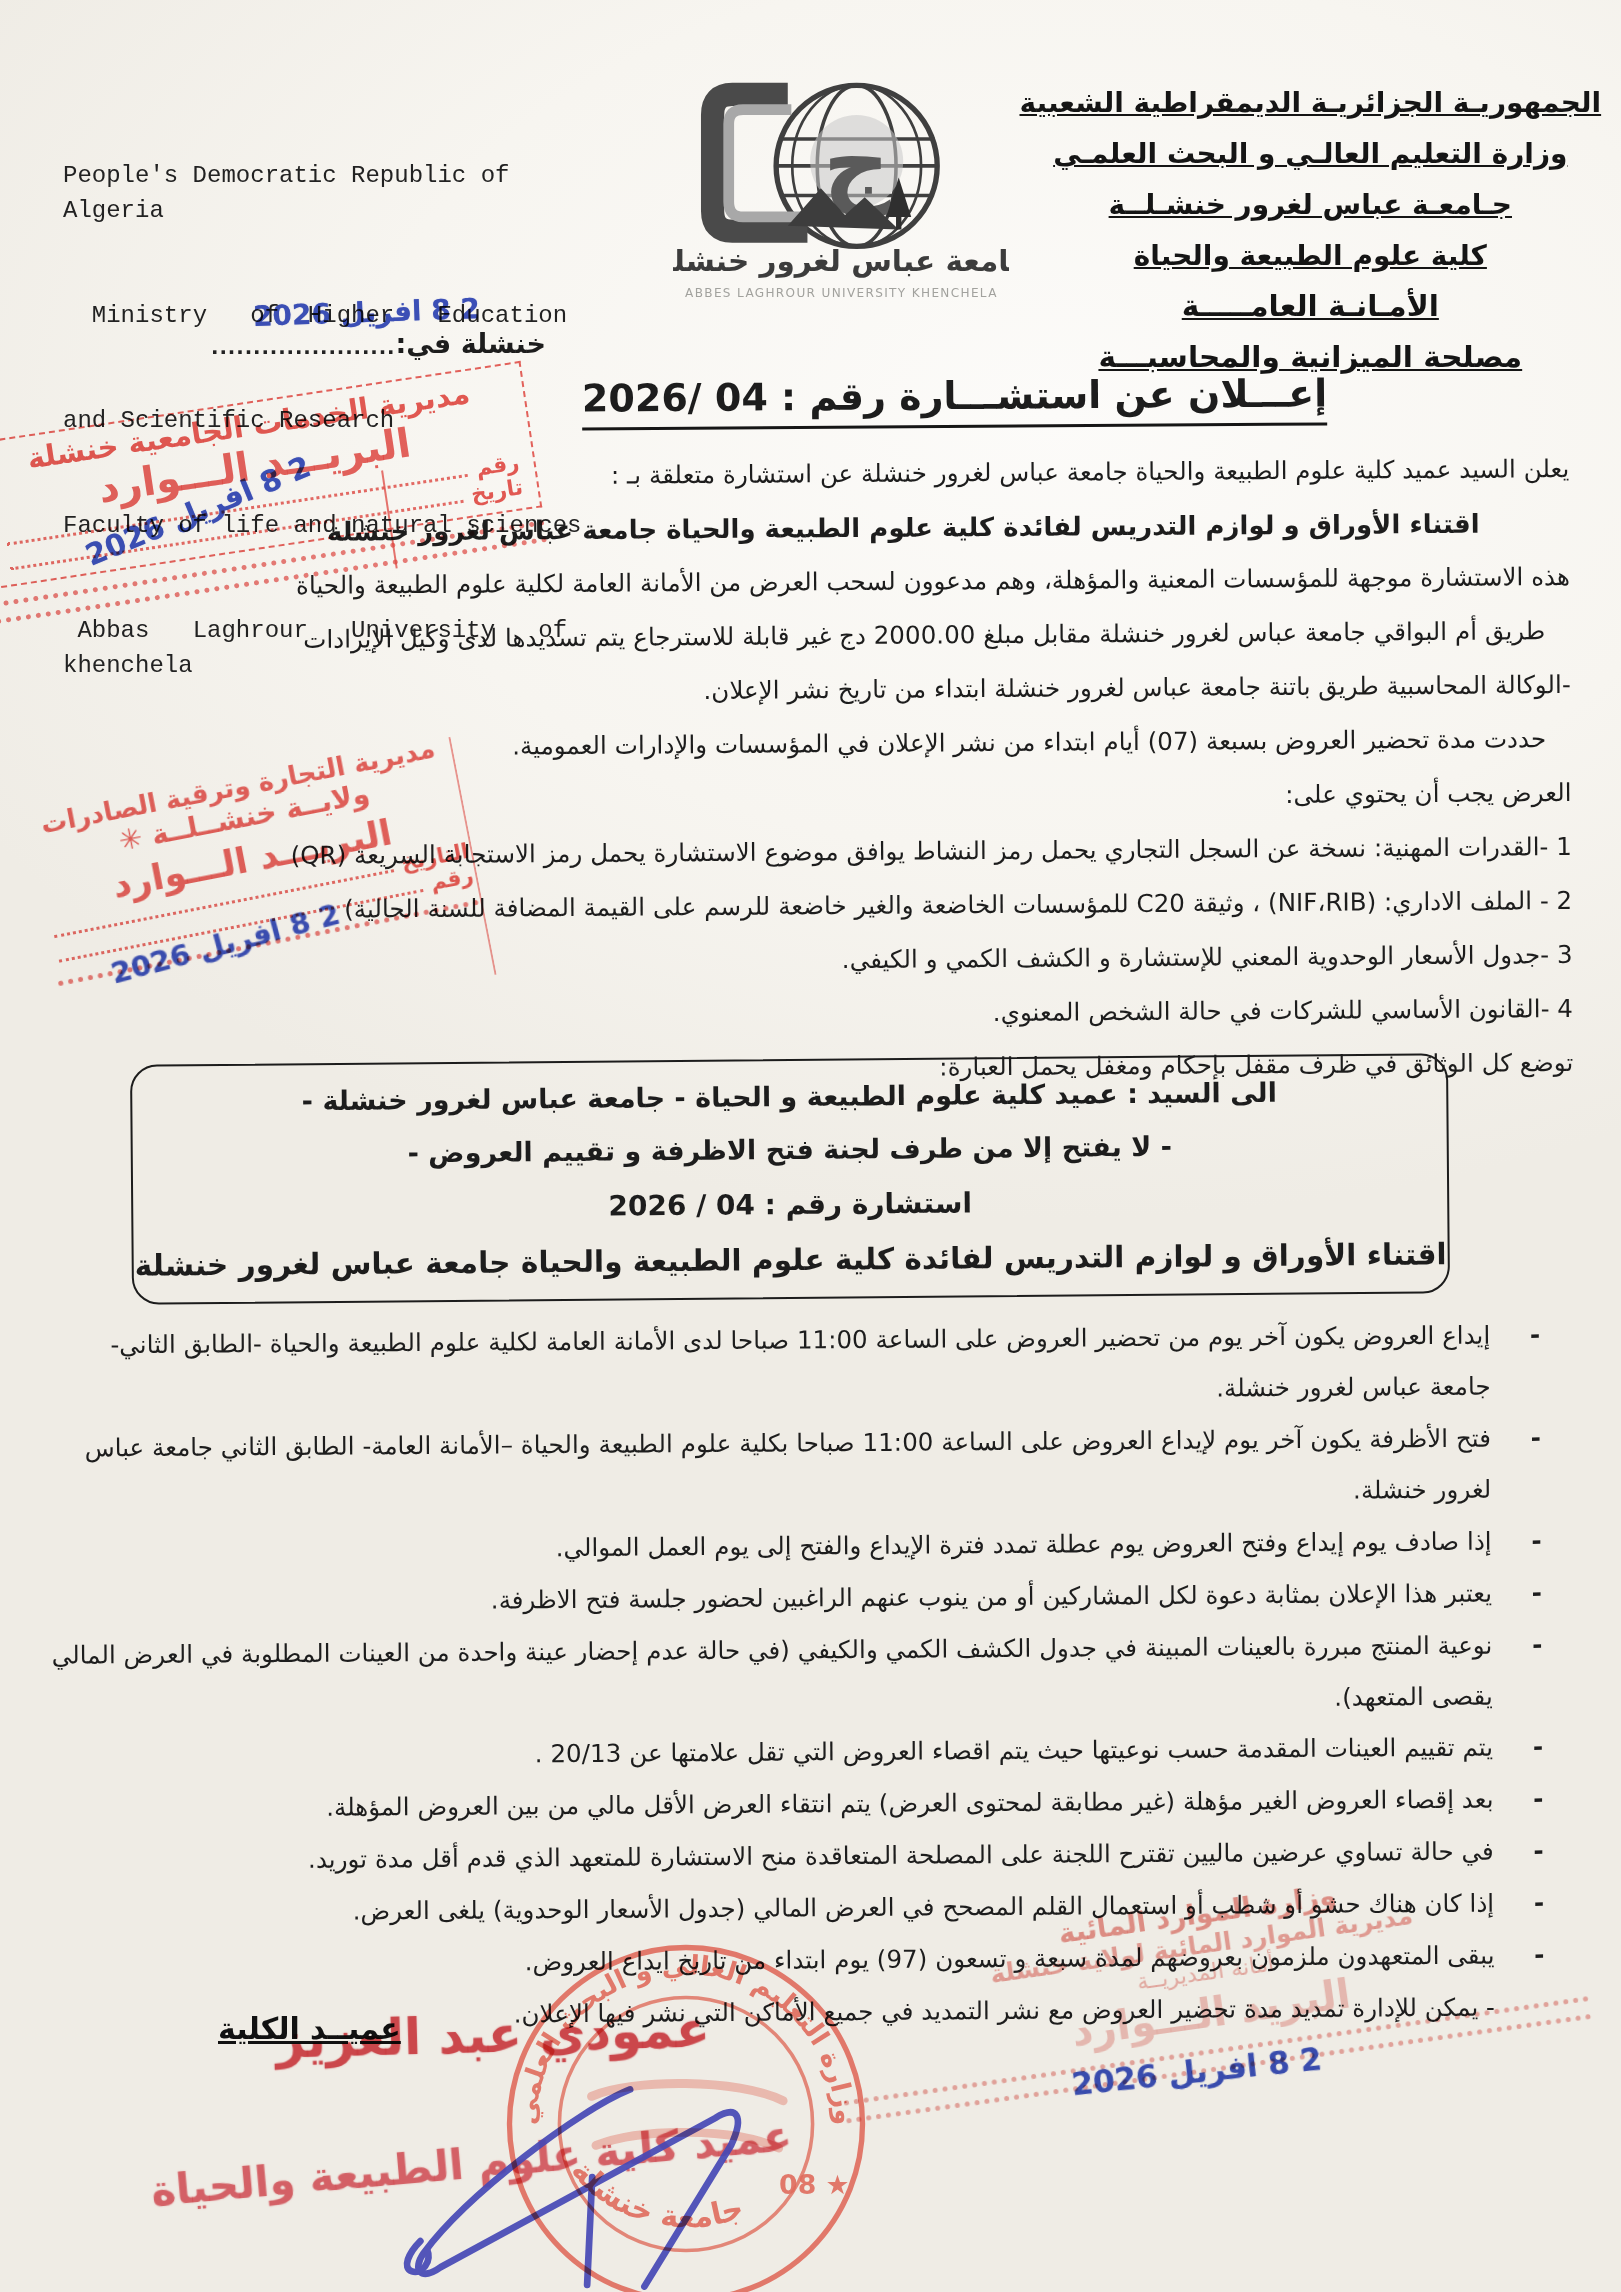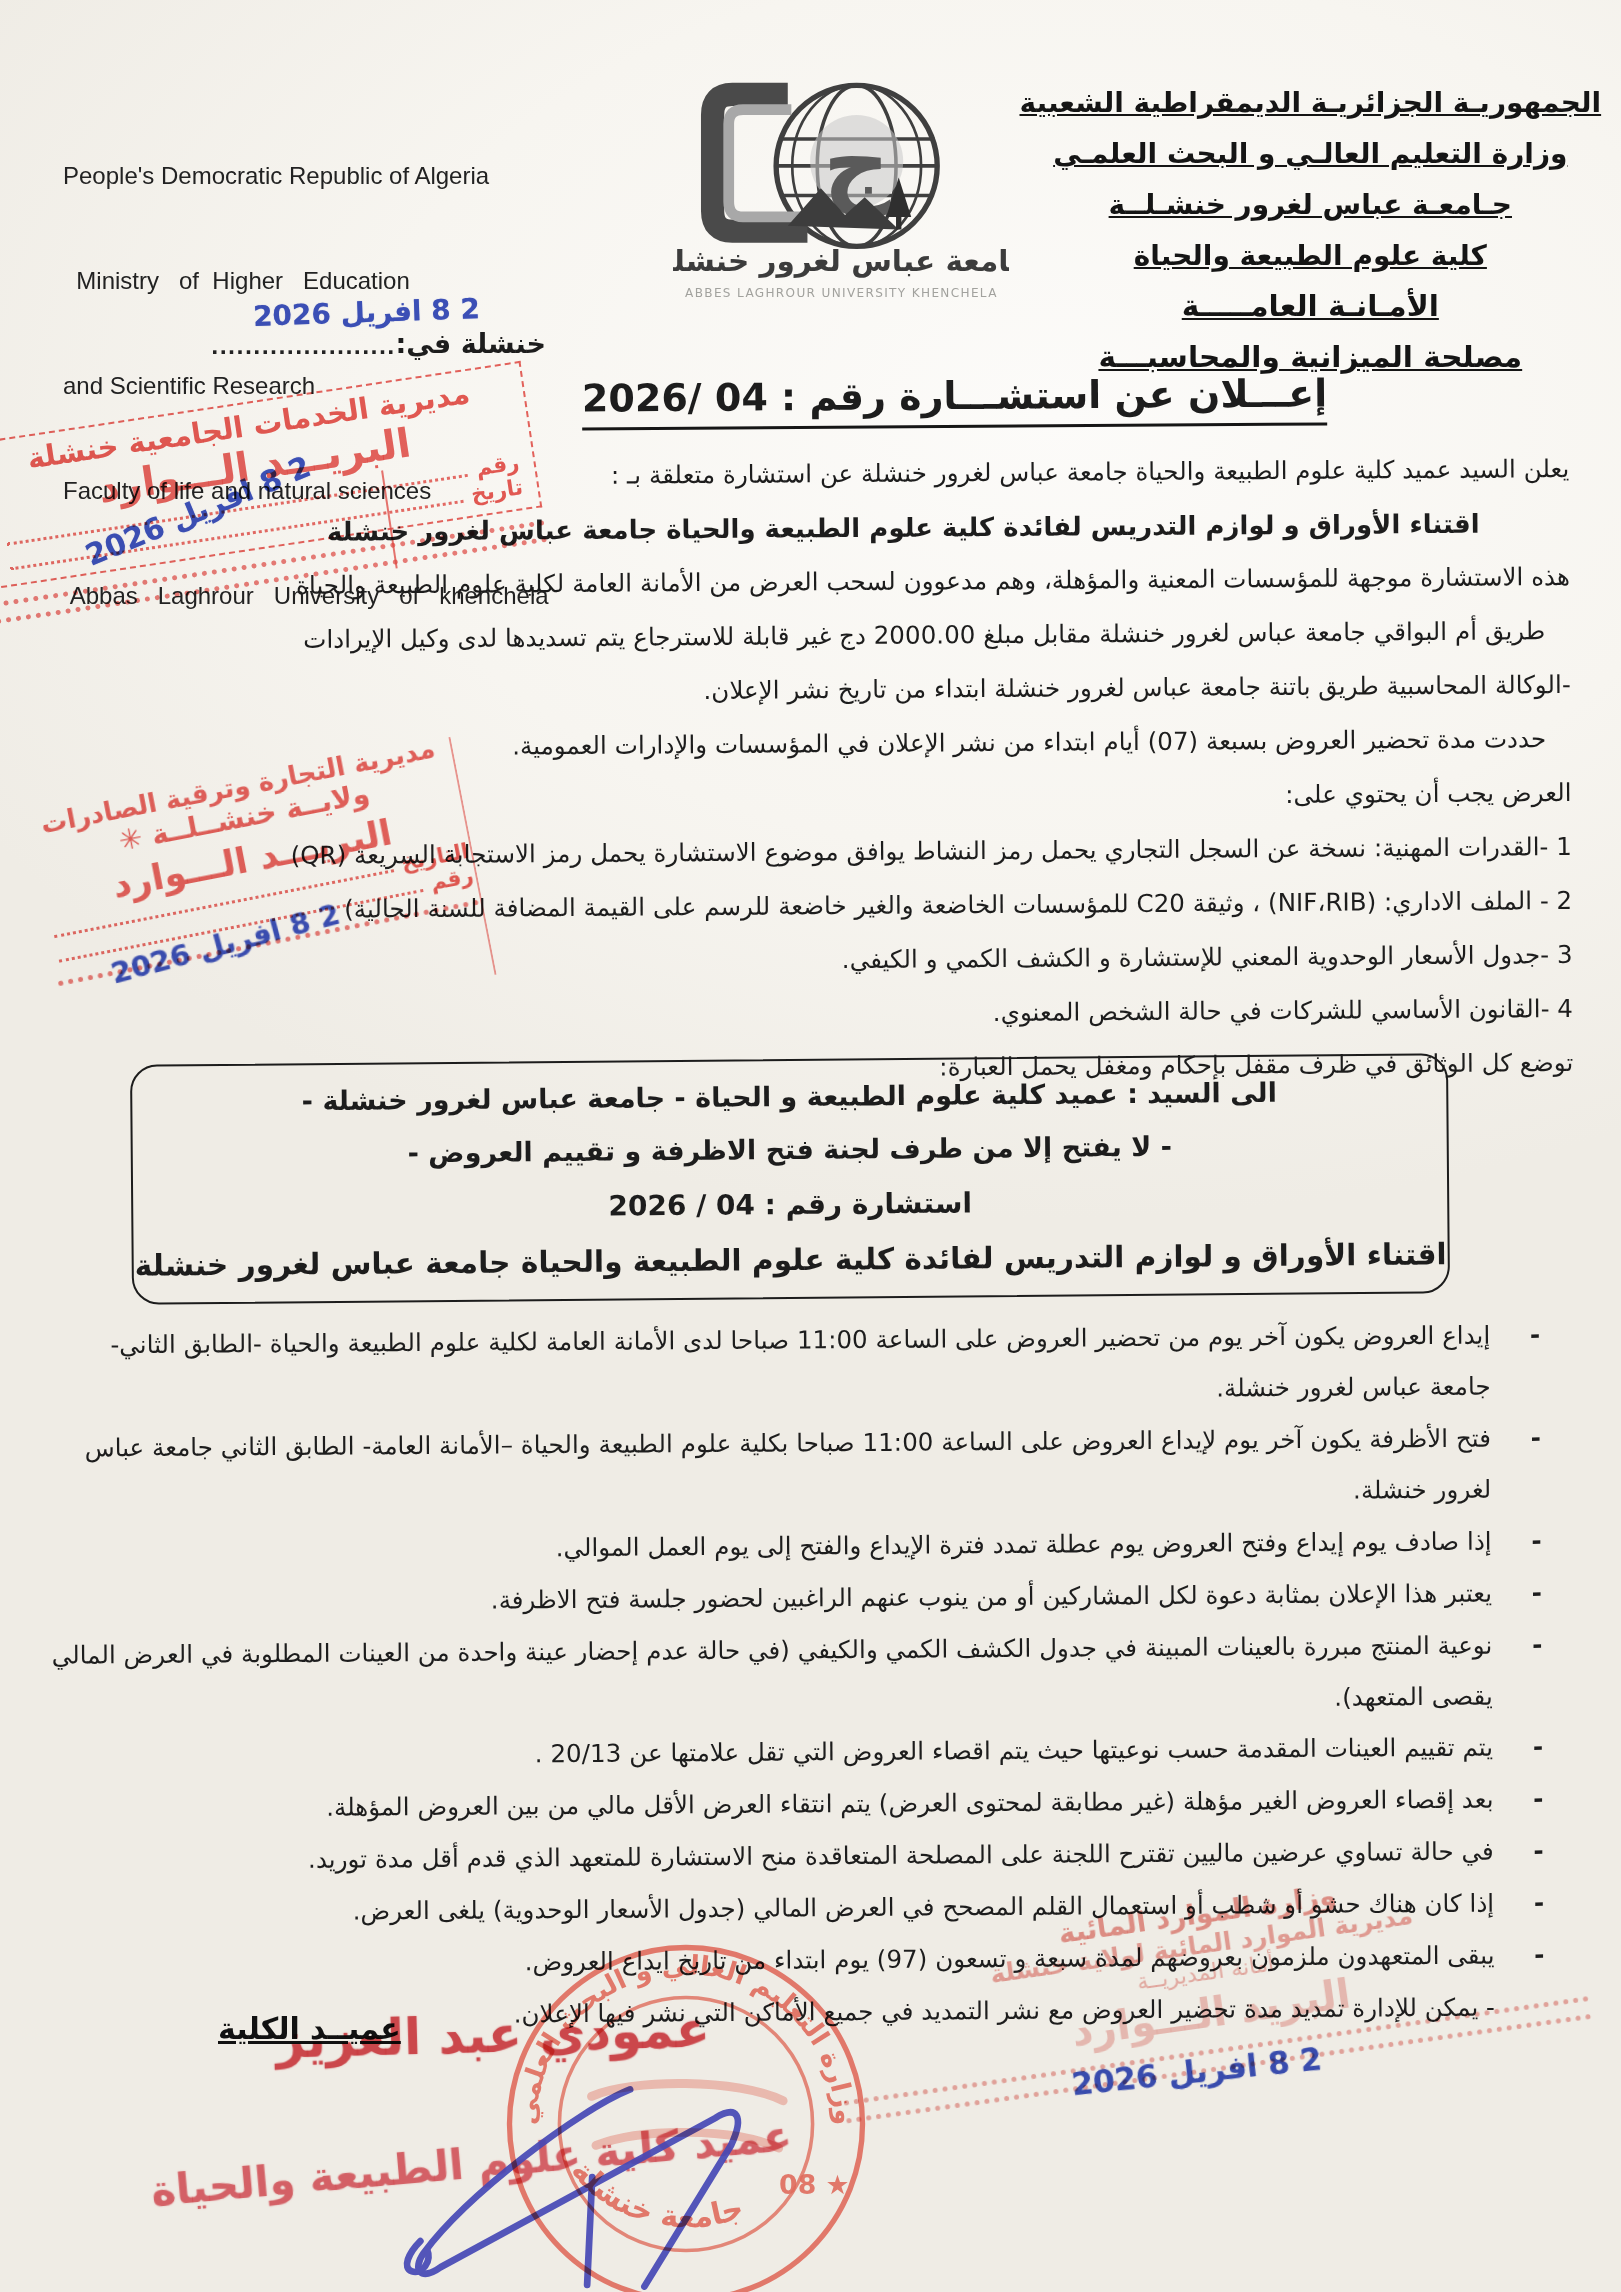--- a/index.html
+++ b/index.html
@@ -5,21 +5,21 @@
   html,body{margin:0;padding:0;background:#777;}
   .page{
     position:relative;width:1621px;height:2293px;overflow:hidden;
     background:radial-gradient(1254px 806px at 65% 18%, #fcfbf9 0%, #f7f5f0 55%, #efece5 100%);
     font-family:"DejaVu Sans", sans-serif;color:#1d1d1d;
   }
   .abs{position:absolute;}
   .ar{direction:rtl;}
   
   .en-block{left:63px;top:88px;width:546px;font-size:24px;line-height:35px;color:#222;
-    font-family:Liberation Sans, sans-serif;white-space:pre-wrap;}
+    font-family:Liberation Mono, monospace;white-space:pre-wrap;}
   .ar-block{right:19.7px;top:77px;width:582px;text-align:center;font-size:28px;line-height:51px;font-weight:bold;color:#151515;text-decoration:underline;}
   .ar-block .hdr-sub{font-size:29.6px;}
   .logo{left:673px;top:63px;width:336px;height:255px;}
   
   .dateline{left:213px;top:328px;width:333px;font-size:27px;font-weight:bold;display:flex;align-items:flex-end;}
   .dateline .dots{font-size:19.7px;letter-spacing:0.9px;color:#222;overflow:hidden;white-space:nowrap;flex:1;}
   .blue-ink{color:#3d52c1;font-weight:bold;text-shadow:0 0 0.9px rgba(61,82,193,.55);mix-blend-mode:multiply;}
   .stamp-date-top{left:253px;top:296px;font-size:28px;transform:rotate(-2deg);white-space:nowrap;}
   
   .title{top:374px;right:294px;font-size:38px;font-weight:bold;border-bottom:3.6px solid #161616;

